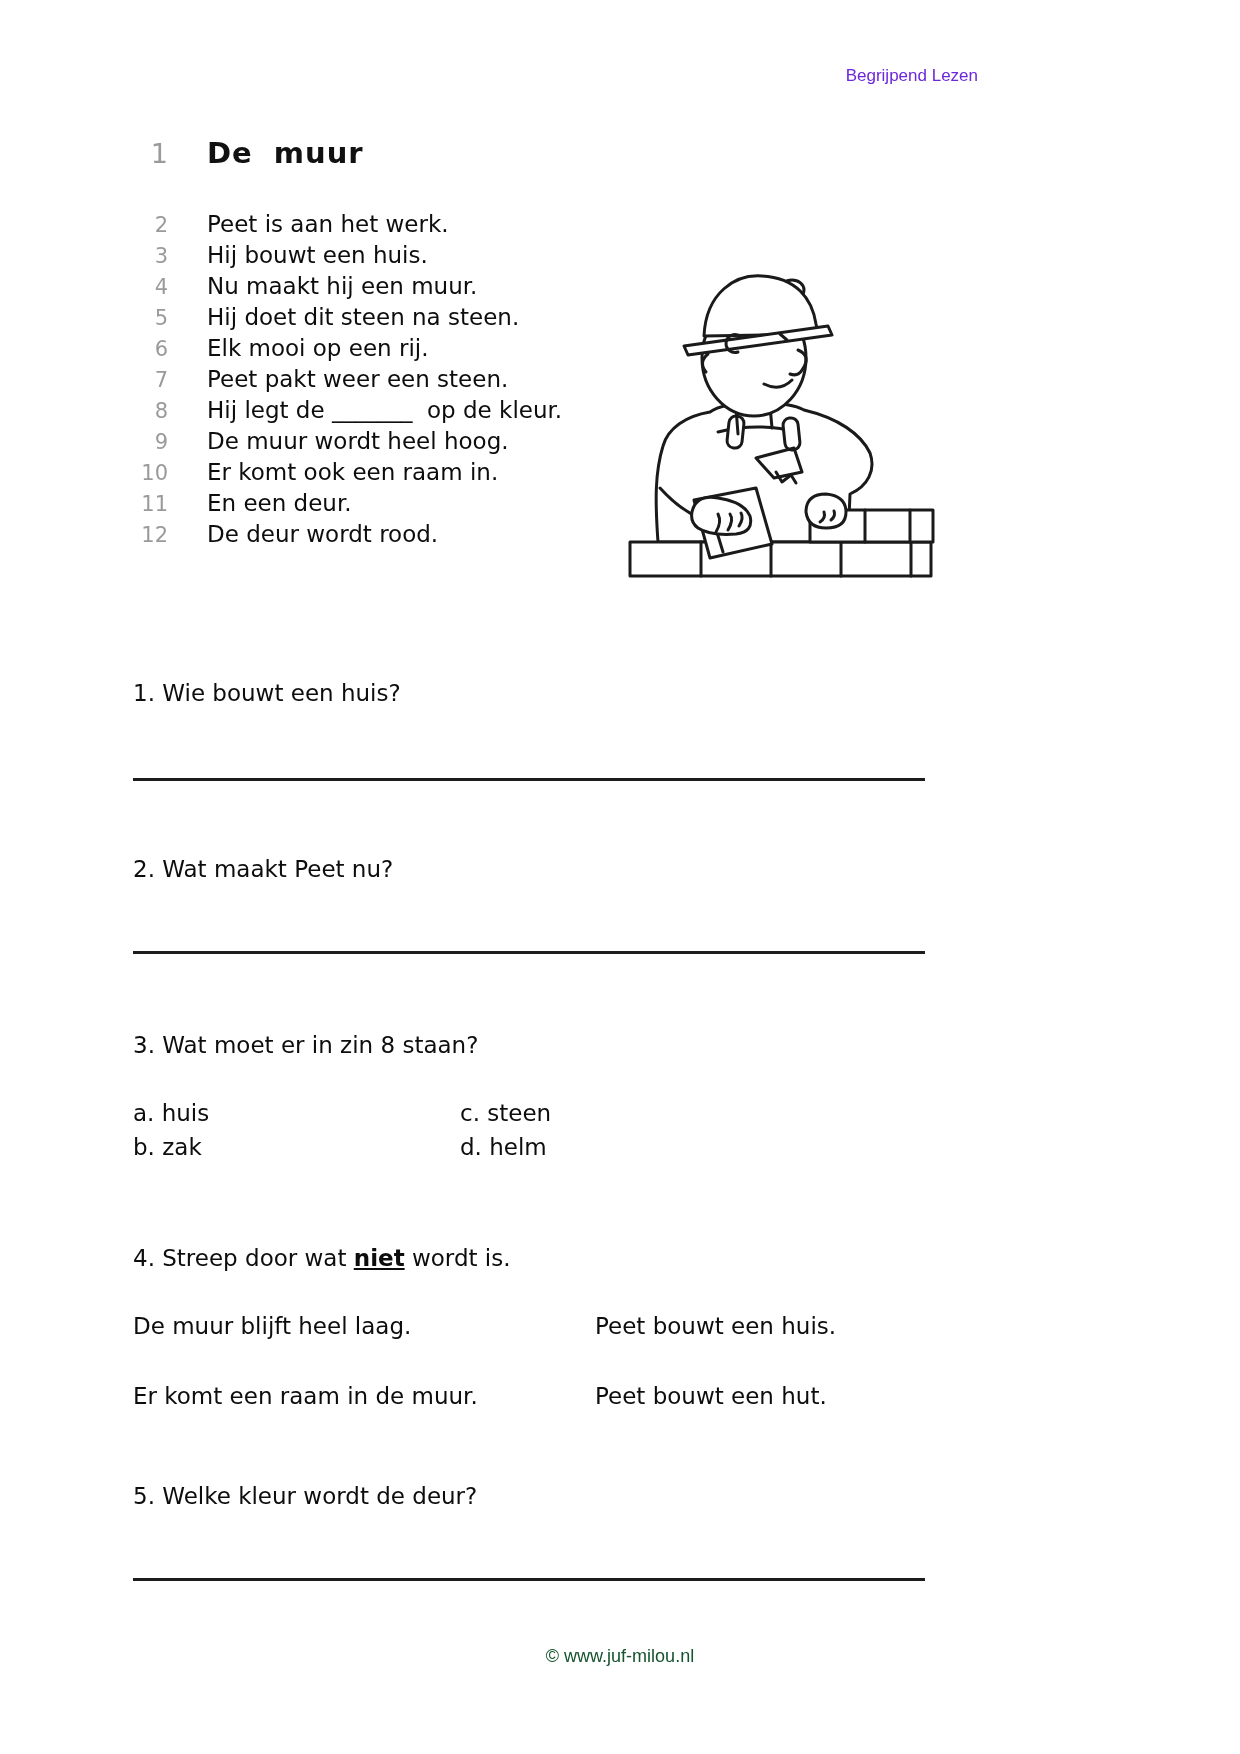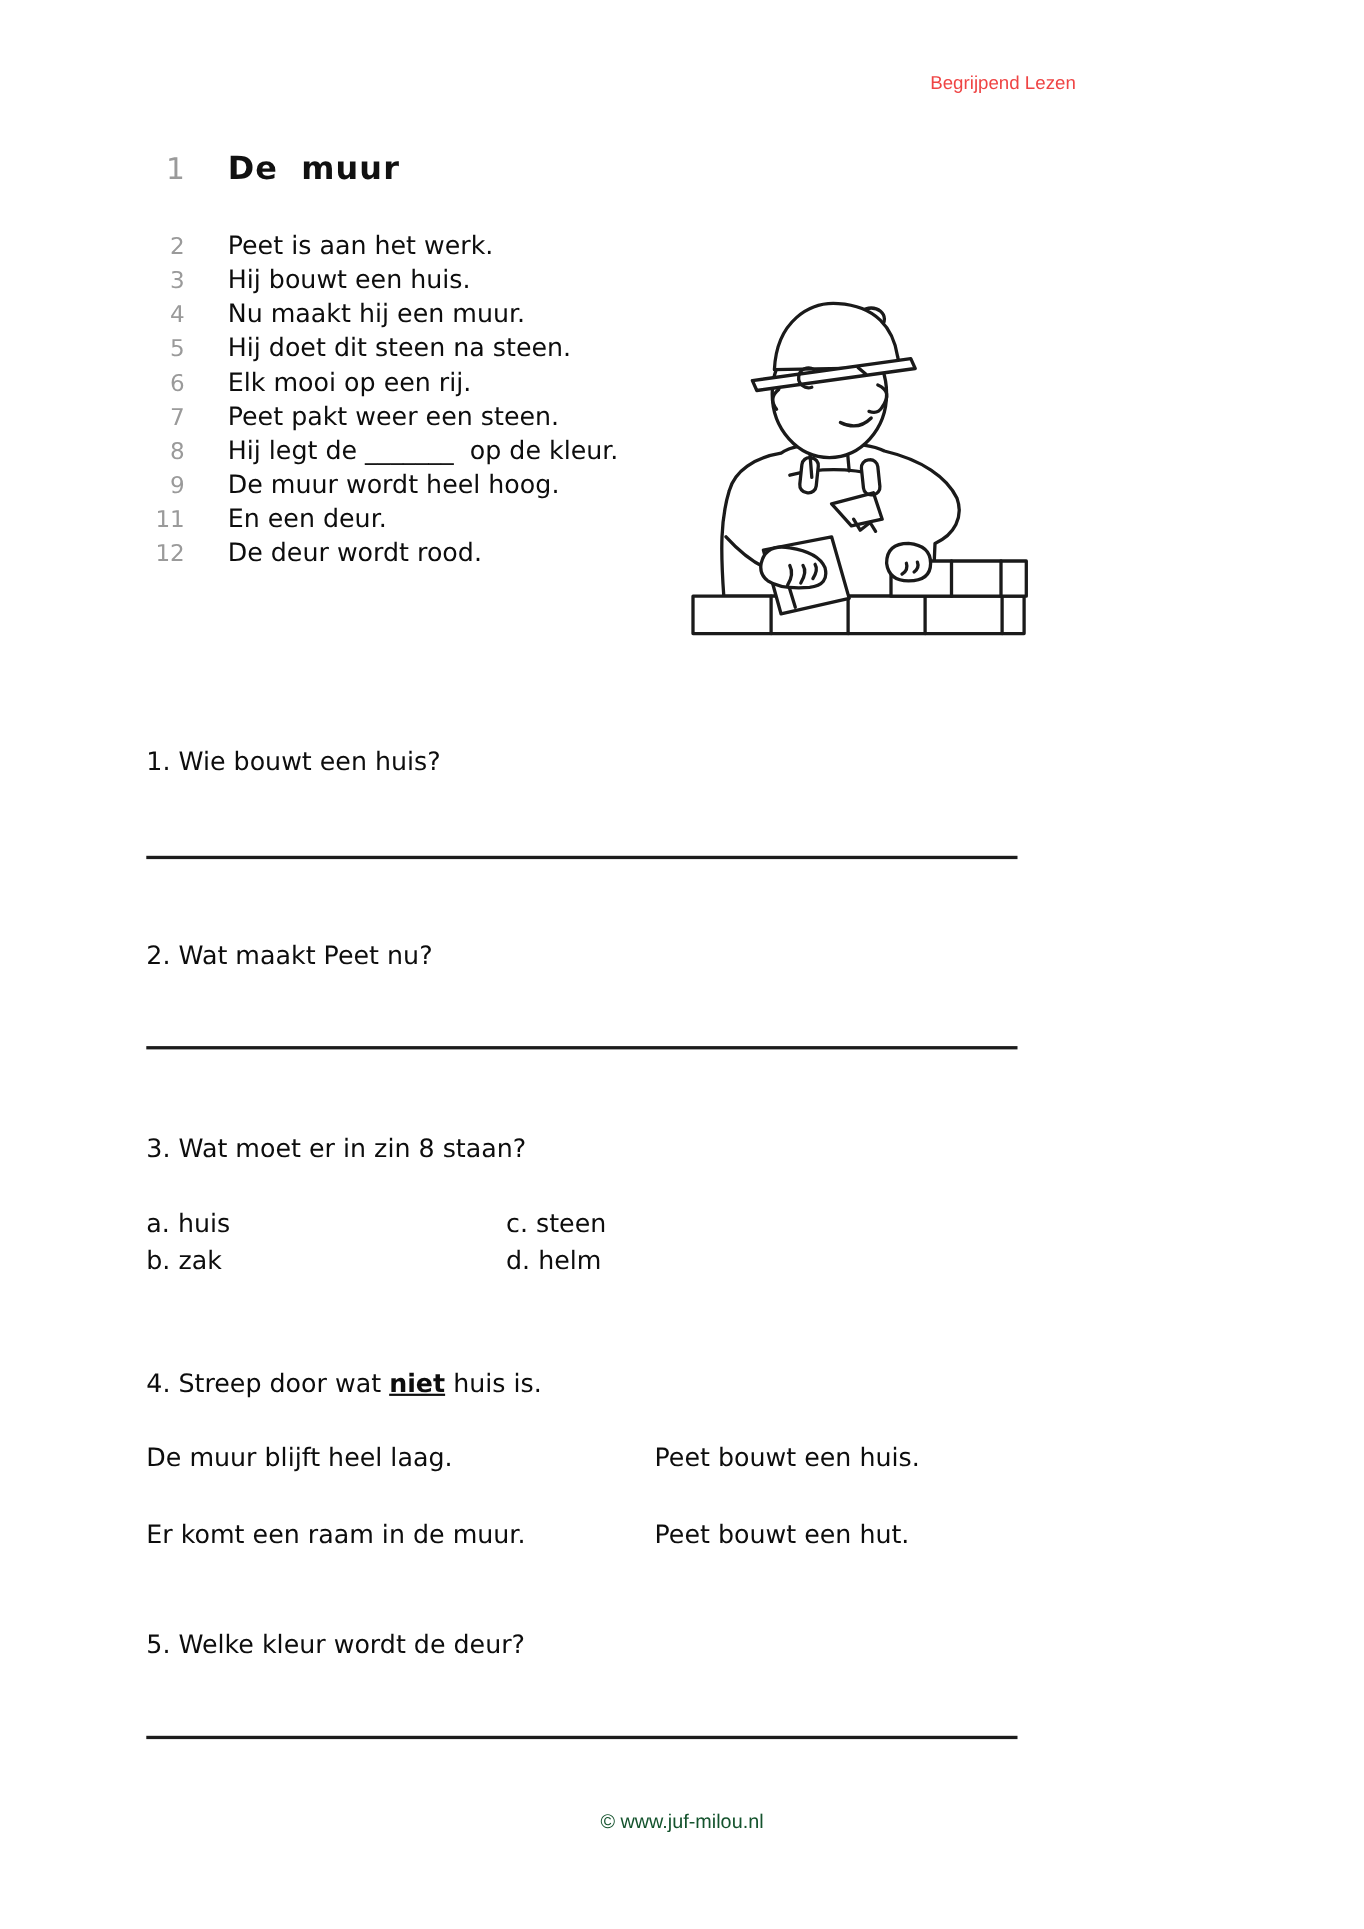--- a/index.html
+++ b/index.html
@@ -3,21 +3,21 @@
 <meta charset="utf-8">
 <style>
   html,body { margin:0; padding:0; background:#e8e8e8; }
   .page {
     position:relative; width:1240px; height:1754px; margin:0 auto;
     background:#ffffff; font-family:"DejaVu Sans", sans-serif; color:#111;
     overflow:hidden;
   }
   .hdr {
     position:absolute; top:66px; right:262px;
-    font-family:"Liberation Sans", sans-serif; font-size:17px; color:#ef4444;
+    font-family:"Liberation Sans", sans-serif; font-size:17px; color:#6d28d9;
   }
   .title-row { position:absolute; left:125px; top:136px; display:flex; align-items:baseline; }
   .num { width:43px; text-align:right; color:#9a9a9a; flex:none; }
   .title-num { font-size:27px; }
   .title-text { margin-left:39px; font-size:29px; font-weight:bold; letter-spacing:1px; word-spacing:10px; }
   .story { position:absolute; left:125px; top:209px; }
   .story-row { display:flex; align-items:baseline; height:31px; line-height:31px; font-size:23px; }
   .story-row .num { font-size:21px; }
   .story-row .txt { margin-left:39px; white-space:pre; color:#0d0d0d; }
   .illu { position:absolute; left:558px; top:250px; }
@@ -72,20 +72,24 @@
       </div>
     <div class="story-row">
         <span class="num">8</span>
         <span class="txt">Hij legt de _______  op de kleur.</span>
       </div>
     <div class="story-row">
         <span class="num">9</span>
         <span class="txt">De muur wordt heel hoog.</span>
       </div>
     <div class="story-row">
+        <span class="num">10</span>
+        <span class="txt">Er komt ook een raam in.</span>
+      </div>
+    <div class="story-row">
         <span class="num">11</span>
         <span class="txt">En een deur.</span>
       </div>
     <div class="story-row">
         <span class="num">12</span>
         <span class="txt">De deur wordt rood.</span>
       </div>
   </div>
 
   <svg class="illu" width="377" height="330" viewBox="0 0 377 330" aria-hidden="true">
@@ -135,21 +139,21 @@
 
   <div class="question" style="top:856px">2. Wat maakt Peet nu?</div>
   <div class="answer-line" style="top:951px"></div>
 
   <div class="question" style="top:1032px">3. Wat moet er in zin 8 staan?</div>
   <div class="option" style="left:133px; top:1100px">a. huis</div>
   <div class="option" style="left:133px; top:1134px">b. zak</div>
   <div class="option" style="left:460px; top:1100px">c. steen</div>
   <div class="option" style="left:460px; top:1134px">d. helm</div>
 
-  <div class="question" style="top:1245px"><span>4. Streep door wat </span><span class="emph">niet</span><span> huis is.</span></div>
+  <div class="question" style="top:1245px"><span>4. Streep door wat </span><span class="emph">niet</span><span> wordt is.</span></div>
 
   <div class="statement" style="left:133px; top:1313px">De muur blijft heel laag.</div>
   <div class="statement" style="left:595px; top:1313px">Peet bouwt een huis.</div>
   <div class="statement" style="left:133px; top:1383px">Er komt een raam in de muur.</div>
   <div class="statement" style="left:595px; top:1383px">Peet bouwt een hut.</div>
 
   <div class="question" style="top:1483px">5. Welke kleur wordt de deur?</div>
   <div class="answer-line" style="top:1578px"></div>
 
   <div class="footer">© www.juf-milou.nl</div>

